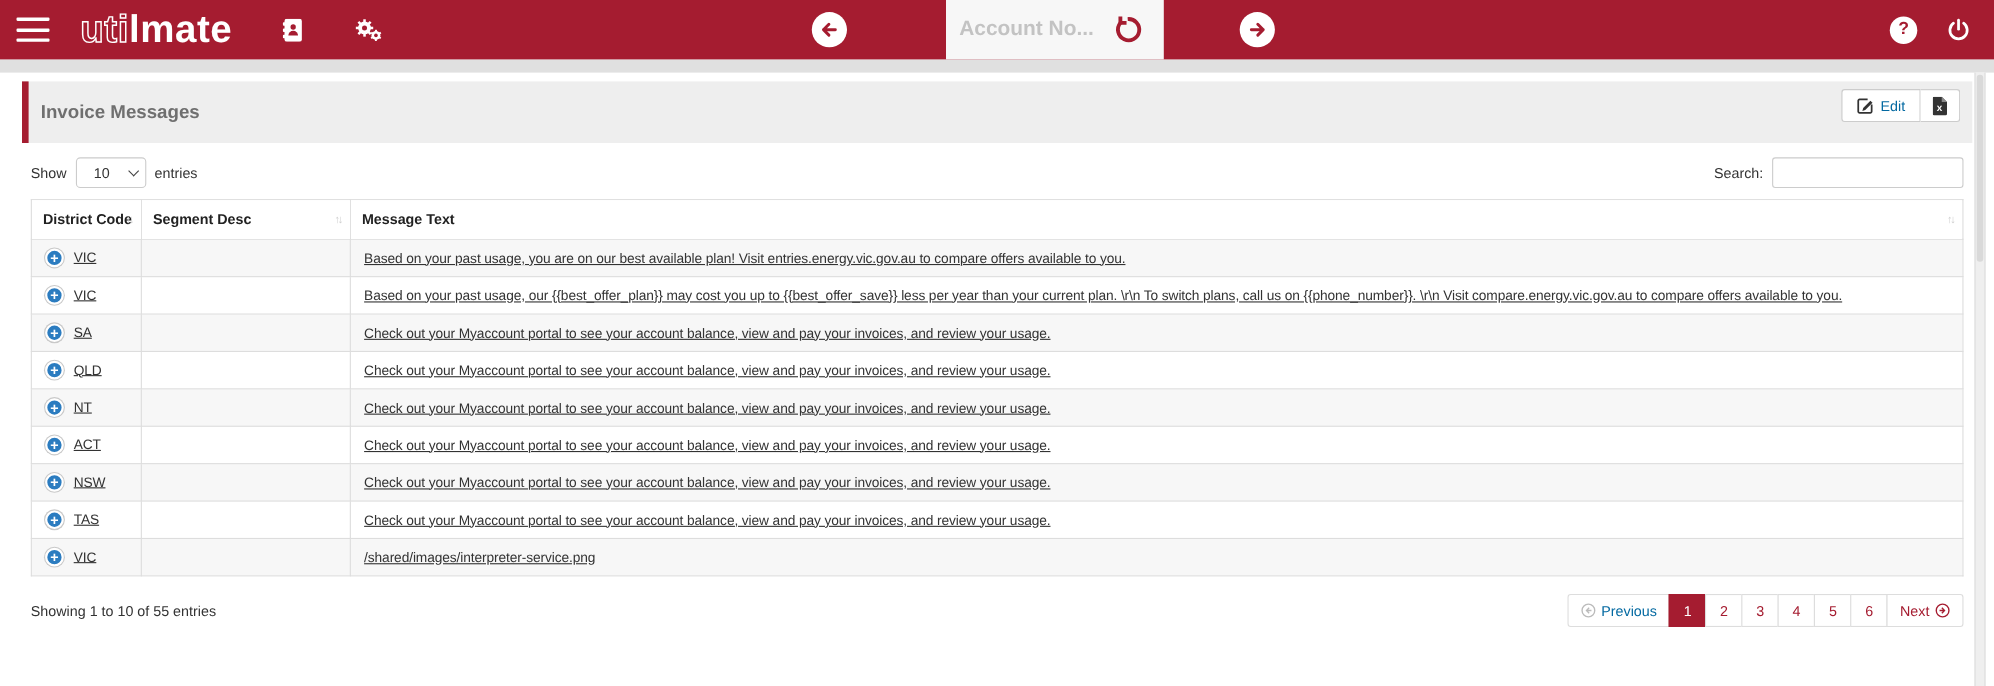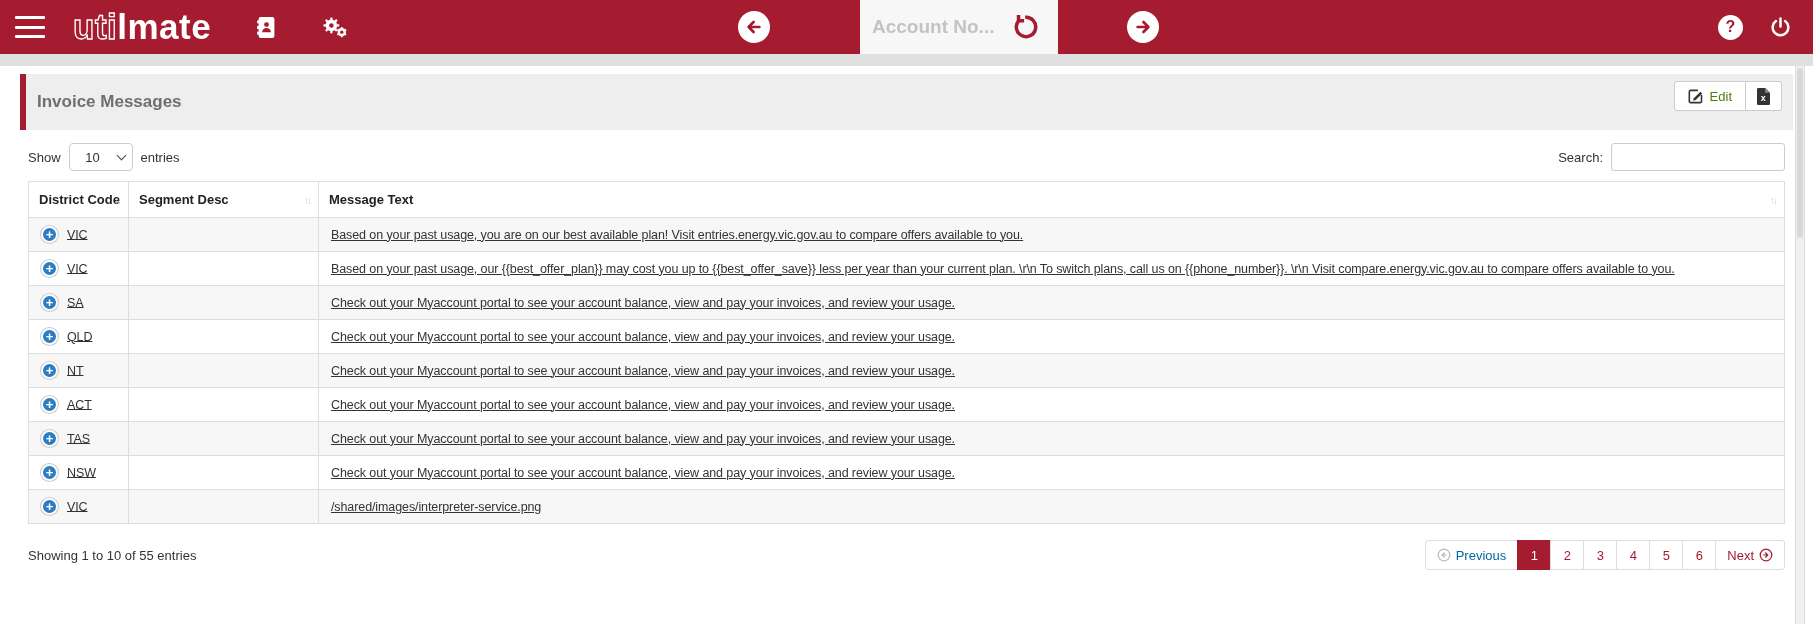--- a/index.html
+++ b/index.html
@@ -23,21 +23,21 @@
   .nav-right { position:absolute; right:21px; top:0; height:54px; display:flex; align-items:center; gap:26px; }
   .help-btn { width:25px; height:25px; border-radius:50%; background:#fff; border:none; color:#A51C30; font-weight:bold; font-size:16px; display:flex; align-items:center; justify-content:center; cursor:pointer; }
   .power-btn { background:none; border:none; cursor:pointer; display:flex; align-items:center; }
 
   .band { height:12px; background:#e0e0e0; }
 
   
   .titlebar { margin:8px 20px 0; height:56px; background:#eee; border-left:6px solid #A51C30; display:flex; align-items:center; padding-left:11px; position:relative; }
   .page-title { font-size:17px; font-weight:bold; color:#6f6f6f; }
   .btn-group { position:absolute; right:11px; top:7px; display:flex; }
-  .btn { background:#fff; border:1px solid #ccc; height:30px; font-size:13px; color:#4d7c0f; display:inline-flex; align-items:center; gap:7px; cursor:pointer; font-family:inherit; }
+  .btn { background:#fff; border:1px solid #ccc; height:30px; font-size:13px; color:#0369a1; display:inline-flex; align-items:center; gap:7px; cursor:pointer; font-family:inherit; }
   .btn-edit { padding:0 13px; border-radius:3px 0 0 3px; }
   .btn-excel { width:36px; justify-content:center; border-left:none; border-radius:0 3px 3px 0; }
 
   
   .controls { margin:13px 28px 0; display:flex; align-items:center; justify-content:space-between; font-size:13px; color:#333; }
   .controls-left { display:flex; align-items:center; gap:8px; }
   .sel-wrap { position:relative; }
   .sel-wrap select { appearance:none; -webkit-appearance:none; width:64px; height:28px; border:1px solid #ccc; border-radius:4px; background:#fff; font-size:13px; color:#333; text-align:center; padding-right:16px; font-family:inherit; cursor:pointer; }
   .sel-chevron { position:absolute; right:8px; top:9px; width:7px; height:7px; border-right:1.5px solid #444; border-bottom:1.5px solid #444; transform:rotate(45deg); pointer-events:none; }
   .controls-right { display:flex; align-items:center; gap:8px; }
@@ -227,26 +227,26 @@
           <td><span class="plus">+</span><span class="dcode">NT</span></td>
           <td></td>
           <td>Check out your Myaccount portal to see your account balance, view and pay your invoices, and review your usage.</td>
         </tr>
         <tr>
           <td><span class="plus">+</span><span class="dcode">ACT</span></td>
           <td></td>
           <td>Check out your Myaccount portal to see your account balance, view and pay your invoices, and review your usage.</td>
         </tr>
         <tr>
+          <td><span class="plus">+</span><span class="dcode">NSW</span></td>
+          <td></td>
+          <td>Check out your Myaccount portal to see your account balance, view and pay your invoices, and review your usage.</td>
+        </tr>
+        <tr>
           <td><span class="plus">+</span><span class="dcode">TAS</span></td>
-          <td></td>
-          <td>Check out your Myaccount portal to see your account balance, view and pay your invoices, and review your usage.</td>
-        </tr>
-        <tr>
-          <td><span class="plus">+</span><span class="dcode">NSW</span></td>
           <td></td>
           <td>Check out your Myaccount portal to see your account balance, view and pay your invoices, and review your usage.</td>
         </tr>
         <tr>
           <td><span class="plus">+</span><span class="dcode">VIC</span></td>
           <td></td>
           <td>/shared/images/interpreter-service.png</td>
         </tr>
       </tbody>
   </table>

